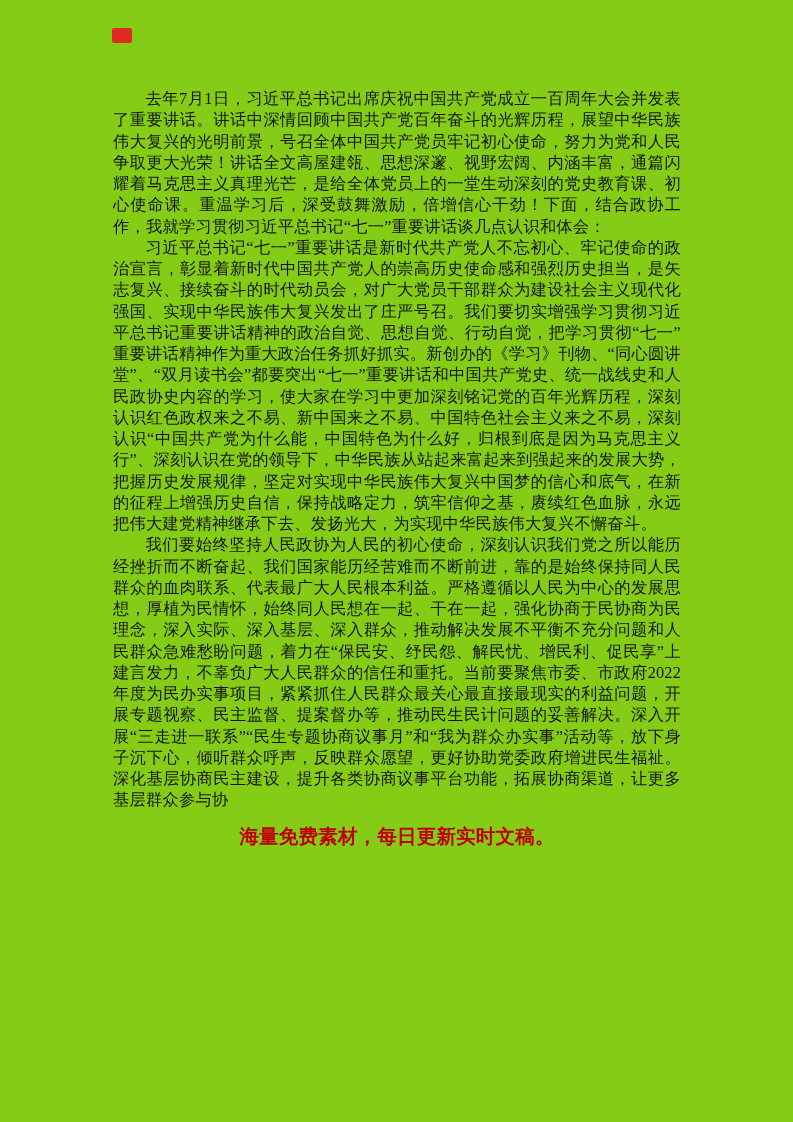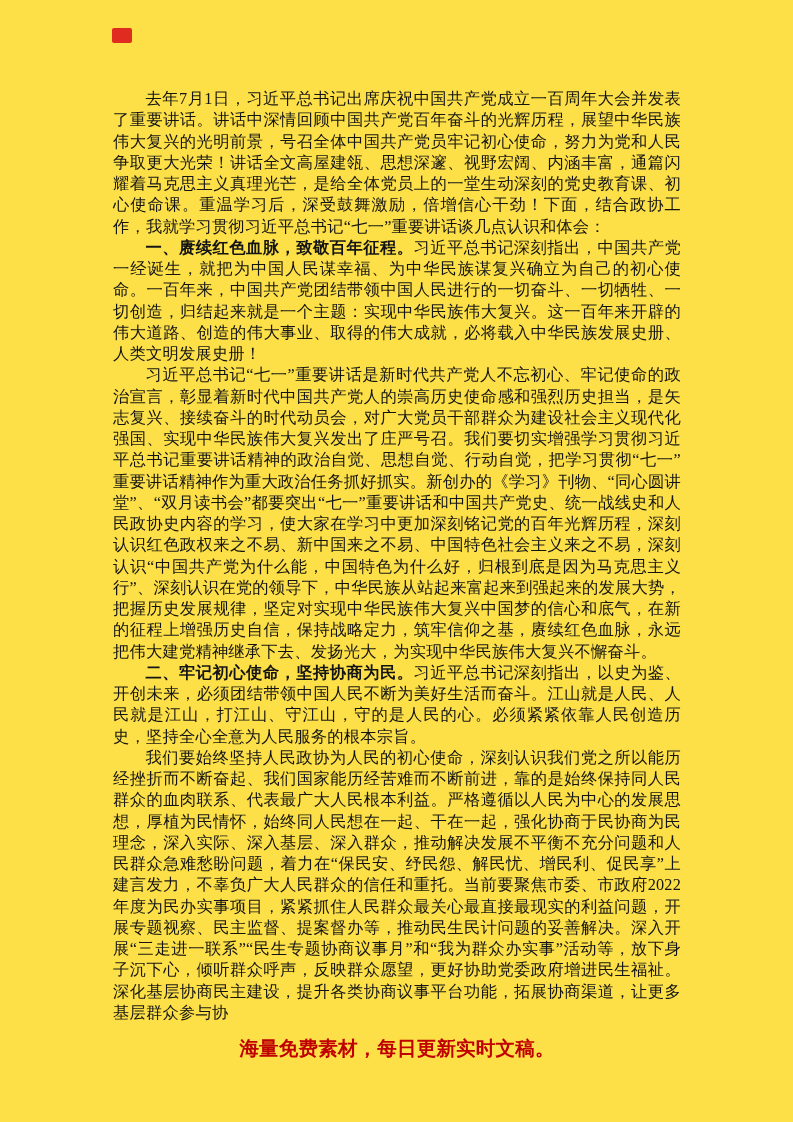--- a/index.html
+++ b/index.html
@@ -13,21 +13,21 @@
     overflow: hidden;
     position: relative;
     font-family: "Liberation Serif", "DejaVu Serif", serif;
     color: #141414;
   }
   .page {
     position: absolute;
     left: 0; top: 0;
     width: 793px;
     height: 1122px;
-    background: #fde047;
+    background: #84cc16;
   }
   .red-marker {
     position: absolute;
     left: 112px;
     top: 28px;
     width: 20px;
     height: 15px;
     border-radius: 2px;
     background: #e02b20;
   }
@@ -66,25 +66,23 @@
 <body>
 
 <div class="page">
 
   <div class="red-marker" style="background: rgb(224, 43, 32);"></div>
 
   <div class="content">
 
     <p><span>去年7月1日，习近平总书记出席庆祝中国共产党成立一百周年大会并发表了重要讲话。讲话中深情回顾中国共产党百年奋斗的光辉历程，展望中华民族伟大复兴的光明前景，号召全体中国共产党员牢记初心使命，努力为党和人民争取更大光荣！讲话全文高屋建瓴、思想深邃、视野宏阔、内涵丰富，通篇闪耀着马克思主义真理光芒，是给全体党员上的一堂生动深刻的党史教育课、初心使命课。重温学习后，深受鼓舞激励，倍增信心干劲！下面，结合政协工作，我就学习贯彻习近平总书记“七一”重要讲话谈几点认识和体会：</span></p>
 
-    <p><span class="lead">一、赓续红色血脉，致敬百年征程。</span><span>习近平总书记深刻指出，中国共产党一经诞生，就把为中国人民谋幸福、为中华民族谋复兴确立为自己的初心使命。一百年来，中国共产党团结带领中国人民进行的一切奋斗、一切牺牲、一切创造，归结起来就是一个主题：实现中华民族伟大复兴。这一百年来开辟的伟大道路、创造的伟大事业、取得的伟大成就，必将载入中华民族发展史册、人类文明发展史册！</span></p>
 
     <p><span>习近平总书记“七一”重要讲话是新时代共产党人不忘初心、牢记使命的政治宣言，彰显着新时代中国共产党人的崇高历史使命感和强烈历史担当，是矢志复兴、接续奋斗的时代动员会，对广大党员干部群众为建设社会主义现代化强国、实现中华民族伟大复兴发出了庄严号召。我们要切实增强学习贯彻习近平总书记重要讲话精神的政治自觉、思想自觉、行动自觉，把学习贯彻“七一”重要讲话精神作为重大政治任务抓好抓实。新创办的《学习》刊物、“同心圆讲堂”、“双月读书会”都要突出“七一”重要讲话和中国共产党史、统一战线史和人民政协史内容的学习，使大家在学习中更加深刻铭记党的百年光辉历程，深刻认识红色政权来之不易、新中国来之不易、中国特色社会主义来之不易，深刻认识“中国共产党为什么能，中国特色为什么好，归根到底是因为马克思主义行”、深刻认识在党的领导下，中华民族从站起来富起来到强起来的发展大势，把握历史发展规律，坚定对实现中华民族伟大复兴中国梦的信心和底气，在新的征程上增强历史自信，保持战略定力，筑牢信仰之基，赓续红色血脉，永远把伟大建党精神继承下去、发扬光大，为实现中华民族伟大复兴不懈奋斗。</span></p>
 
-    <p><span class="lead">二、牢记初心使命，坚持协商为民。</span><span>习近平总书记深刻指出，以史为鉴、开创未来，必须团结带领中国人民不断为美好生活而奋斗。江山就是人民、人民就是江山，打江山、守江山，守的是人民的心。必须紧紧依靠人民创造历史，坚持全心全意为人民服务的根本宗旨。</span></p>
 
     <p><span>我们要始终坚持人民政协为人民的初心使命，深刻认识我们党之所以能历经挫折而不断奋起、我们国家能历经苦难而不断前进，靠的是始终保持同人民群众的血肉联系、代表最广大人民根本利益。严格遵循以人民为中心的发展思想，厚植为民情怀，始终同人民想在一起、干在一起，强化协商于民协商为民理念，深入实际、深入基层、深入群众，推动解决发展不平衡不充分问题和人民群众急难愁盼问题，着力在“保民安、纾民怨、解民忧、增民利、促民享”上建言发力，不辜负广大人民群众的信任和重托。当前要聚焦市委、市政府2022年度为民办实事项目，紧紧抓住人民群众最关心最直接最现实的利益问题，开展专题视察、民主监督、提案督办等，推动民生民计问题的妥善解决。深入开展“三走进一联系”“民生专题协商议事月”和“我为群众办实事”活动等，放下身子沉下心，倾听群众呼声，反映群众愿望，更好协助党委政府增进民生福祉。深化基层协商民主建设，提升各类协商议事平台功能，拓展协商渠道，让更多基层群众参与协</span></p>
 
     <div class="footer-note" style="color: rgb(192, 0, 0);">
       <div>海量免费素材，每日更新实时文稿。</div>
     </div>
 
   </div>
 </div>
 

